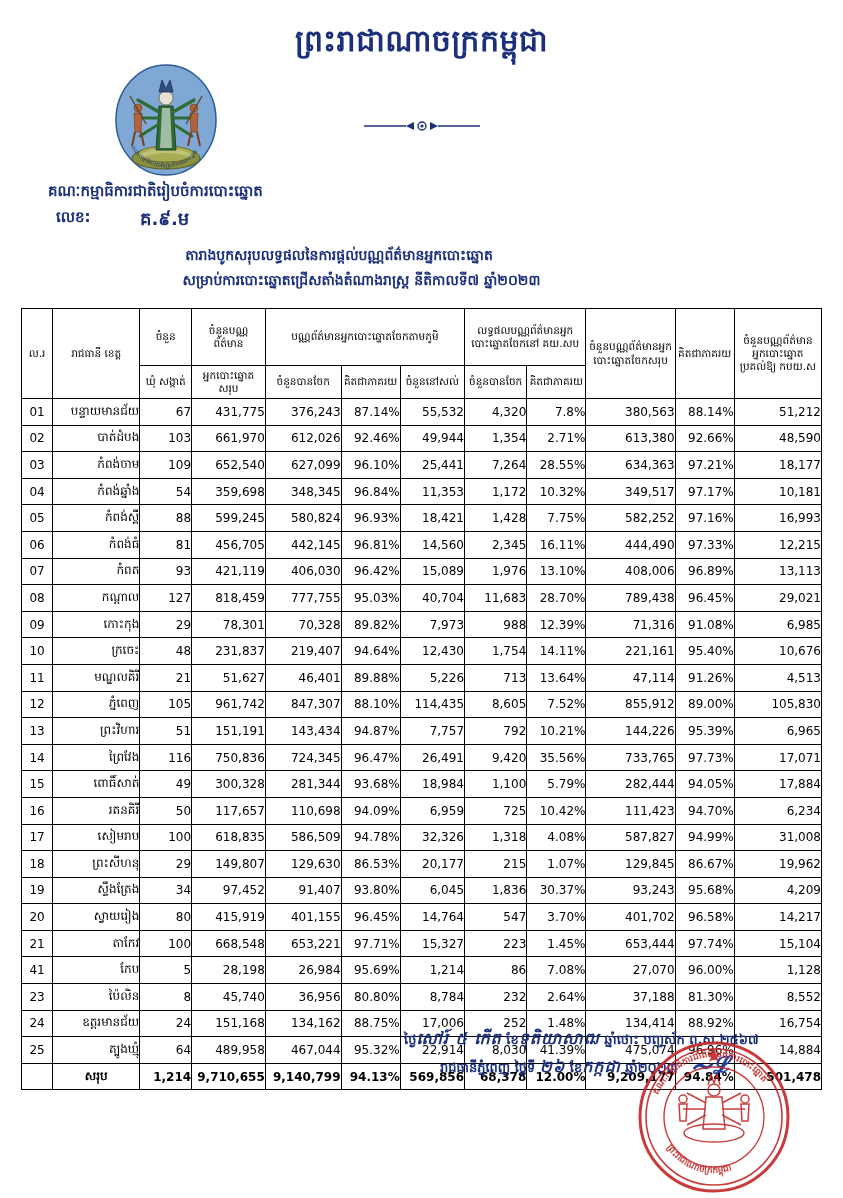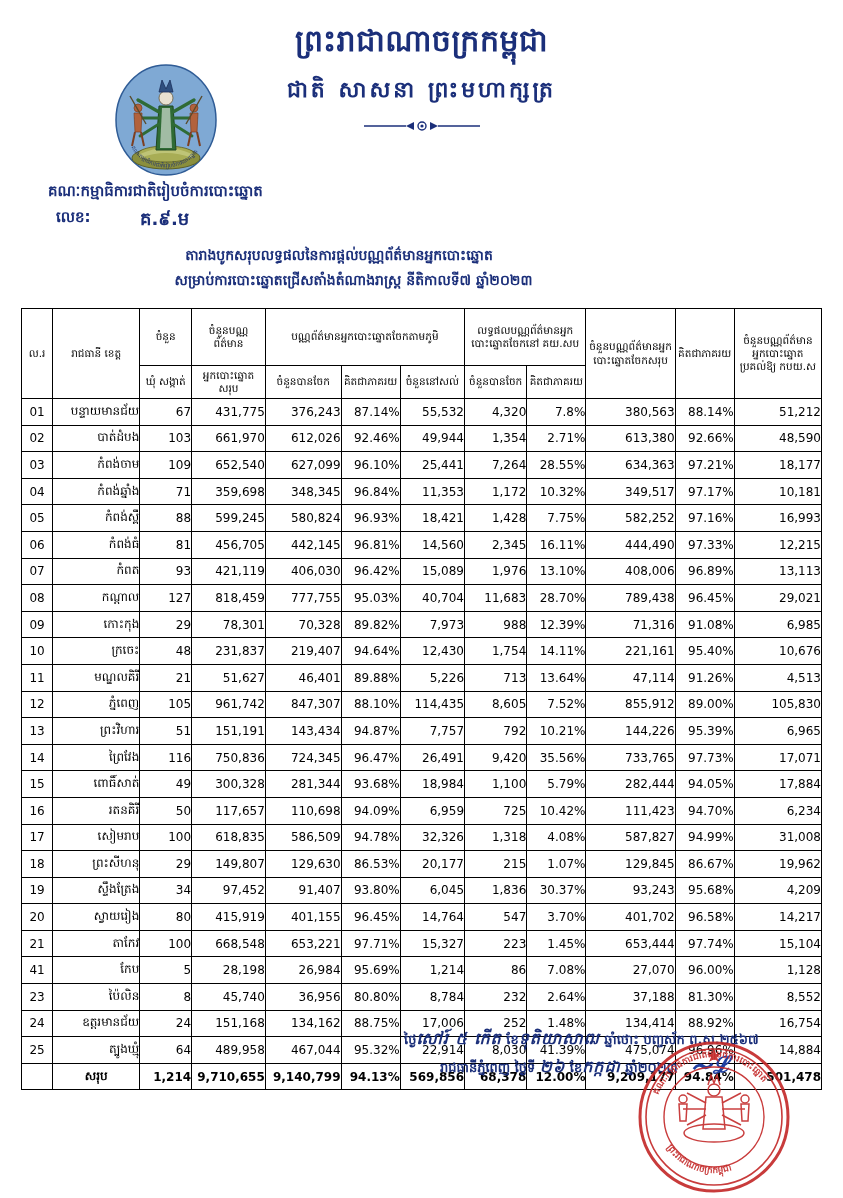--- a/index.html
+++ b/index.html
@@ -96,21 +96,21 @@
     left: 0;
     width: 678px;
     text-align: center;
     color: #1b2f7a;
     font-size: 14px;
     font-weight: bold;
   }
   .doc-title-2 {
     position: absolute;
     top: 271px;
-    left: 8px;
+    left: 16px;
     width: 691px;
     text-align: center;
     color: #1b2f7a;
     font-size: 14px;
     font-weight: bold;
   }
 
   
   .table-wrap {
     position: absolute;
@@ -273,21 +273,20 @@
       <path d="M92 34 L76 62" stroke="#5a4a2a" stroke-width="1.4" fill="none"></path>
 
       <path id="sealarc" d="M18 78 A40 40 0 0 0 94 78" fill="none" stroke="none"></path>
       <text font-size="5.5" fill="#2a3a6a">
         <textPath href="#sealarc" startOffset="8%">គណៈកម្មាធិការជាតិរៀបចំការបោះឆ្នោត</textPath>
       </text>
     </svg>
   </div>
 
   <div class="kingdom-title">ព្រះរាជាណាចក្រកម្ពុជា</div>
-  <div class="kingdom-motto">ជាតិ  សាសនា  ព្រះមហាក្សត្រ</div>
   <div class="motto-divider">
     <svg viewBox="0 0 120 14" width="120" height="14" aria-hidden="true">
       <line x1="2" y1="7" x2="44" y2="7" stroke="#1b2f7a" stroke-width="1.4"></line>
       <line x1="76" y1="7" x2="118" y2="7" stroke="#1b2f7a" stroke-width="1.4"></line>
       <polygon points="44,7 52,3 52,11" fill="#1b2f7a"></polygon>
       <polygon points="76,7 68,3 68,11" fill="#1b2f7a"></polygon>
       <circle cx="60" cy="7" r="4" fill="none" stroke="#1b2f7a" stroke-width="1.4"></circle>
       <circle cx="60" cy="7" r="1.6" fill="#1b2f7a"></circle>
     </svg>
   </div>
@@ -376,21 +375,21 @@
             <td class="c-num">25,441</td>
             <td class="c-num">7,264</td>
             <td class="c-num">28.55%</td>
             <td class="c-num">634,363</td>
             <td class="c-num">97.21%</td>
             <td class="c-num">18,177</td>
           </tr>
           <tr>
             <td class="c-no">04</td>
             <td class="c-prov">កំពង់ឆ្នាំង</td>
-            <td class="c-num">71</td>
+            <td class="c-num">54</td>
             <td class="c-num">359,698</td>
             <td class="c-num">348,345</td>
             <td class="c-num">96.84%</td>
             <td class="c-num">11,353</td>
             <td class="c-num">1,172</td>
             <td class="c-num">10.32%</td>
             <td class="c-num">349,517</td>
             <td class="c-num">97.17%</td>
             <td class="c-num">10,181</td>
           </tr>

